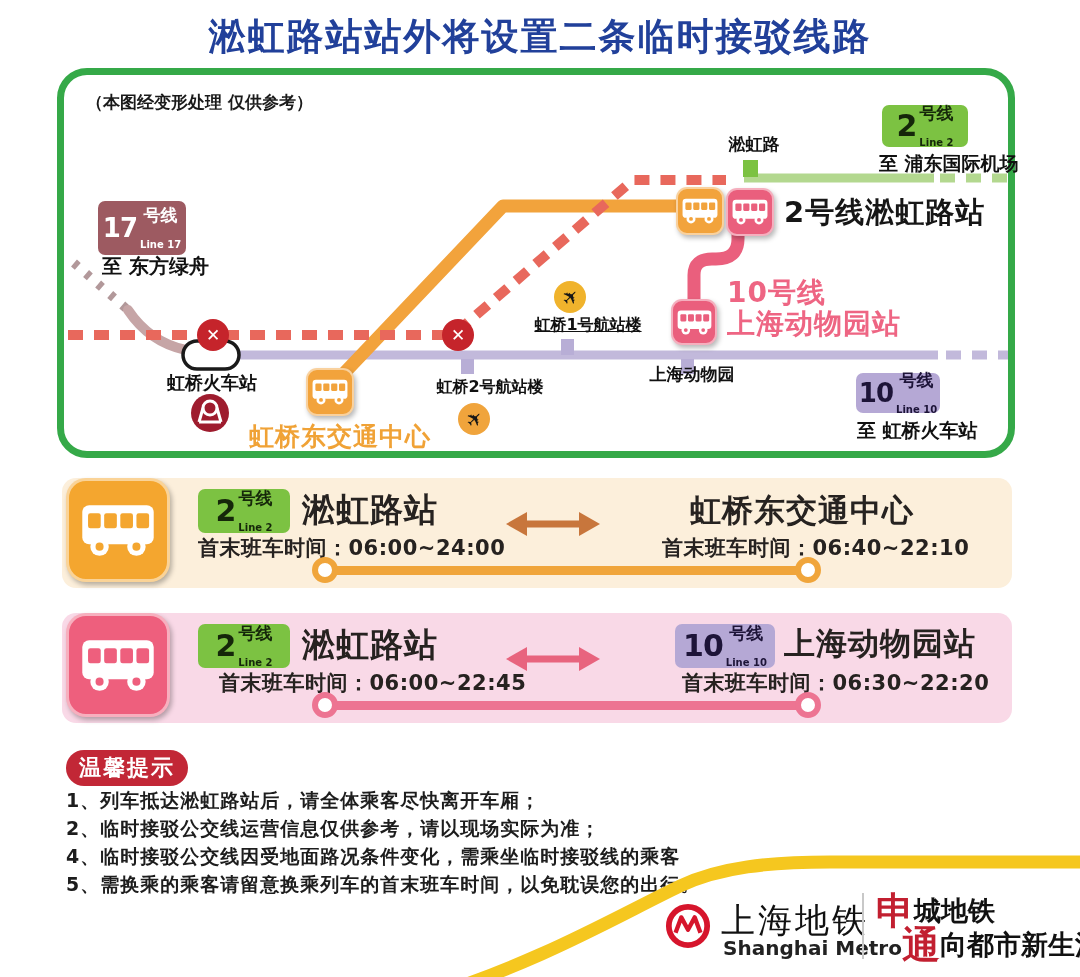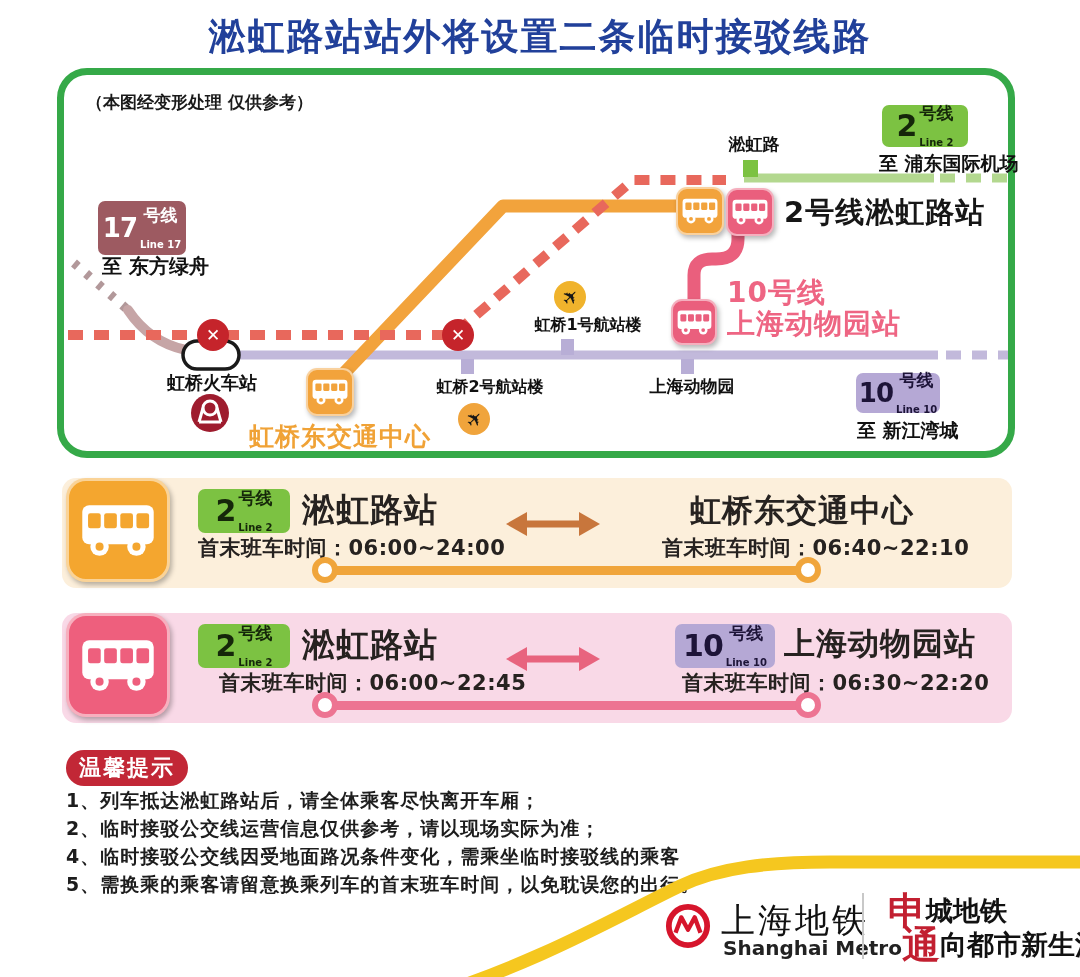--- a/index.html
+++ b/index.html
@@ -95,43 +95,43 @@
     </div>
     <div class="abs b nowrap" style="left:815px;top:76px;font-size:19px;color:#111;">至 浦东国际机场</div>
 
     <div class="abs badge small" style="left:792px;top:298px;width:84px;height:40px;background:#b5a8d5;color:#1d1438;">
       <span class="num">10</span>
       <span class="col">
         <span class="cn">号线</span>
         <span class="en">Line 10</span>
       </span>
     </div>
-    <div class="abs b nowrap" style="left:793px;top:343px;font-size:19px;color:#111;">至 新江湾城</div>
+    <div class="abs b nowrap" style="left:793px;top:343px;font-size:19px;color:#111;">至 虹桥火车站</div>
 
     <div class="circ" style="left:133px;top:244px;width:32px;height:32px;background:#c5242b;color:#fff;font-size:17px;font-weight:900;">✕</div>
     <div class="circ" style="left:378px;top:244px;width:32px;height:32px;background:#c5242b;color:#fff;font-size:17px;font-weight:900;">✕</div>
 
     <div class="abs b ctr nowrap" style="left:82px;top:296px;width:132px;font-size:18px;color:#111;">虹桥火车站</div>
     <svg class="abs" width="40" height="40" viewBox="0 0 40 40" style="left:126px;top:318px;">
       <circle cx="20" cy="20" r="19" fill="#9e1c2e"></circle>
       <circle cx="20" cy="15" r="7" fill="none" stroke="#fff" stroke-width="3"></circle>
       <path d="M13,15 L9,29 M27,15 L31,29 M9,29 H31" stroke="#fff" stroke-width="3" fill="none"></path>
     </svg>
 
     <div class="abs b ctr nowrap" style="left:353px;top:302px;width:146px;font-size:16px;color:#111;">虹桥2号航站楼</div>
     <div class="circ" style="left:394px;top:328px;width:32px;height:32px;background:#f0a43c;">
       <span style="display:inline-block;transform:rotate(-45deg);font-size:20px;color:#161616;">✈</span>
     </div>
 
-    <div class="abs b ctr nowrap" style="left:451px;top:240px;width:146px;font-size:16px;color:#111;">虹桥1号航站楼</div>
+    <div class="abs b ctr nowrap" style="left:451px;top:240px;width:146px;font-size:16px;color:#111;text-decoration:underline;">虹桥1号航站楼</div>
     <div class="circ" style="left:490px;top:206px;width:32px;height:32px;background:#f0b32c;">
       <span style="display:inline-block;transform:rotate(-45deg);font-size:20px;color:#161616;">✈</span>
     </div>
 
-    <div class="abs b ctr nowrap" style="left:566px;top:300px;width:124px;font-size:17px;color:#111;">上海动物园</div>
+    <div class="abs b ctr nowrap" style="left:566px;top:288px;width:124px;font-size:17px;color:#111;">上海动物园</div>
 
     <div class="abs b ctr nowrap" style="left:648px;top:58px;width:84px;font-size:17px;color:#111;">淞虹路</div>
 
     <div class="bus-sq" style="left:612px;top:112px;width:48px;height:48px;background:#f2a33c;color:#f2a33c;">
       <svg width="36" height="26">
           <use href="#bus"></use>
         </svg>
     </div>
     <div class="bus-sq" style="left:662px;top:113px;width:48px;height:48px;background:#ea5f7d;color:#ea5f7d;">
       <svg width="36" height="26">
@@ -239,20 +239,20 @@
     <path d="M420,1000 C540,962 610,920 680,886 C720,867 770,862 830,862 L1090,862" stroke="#f5c71f" stroke-width="13" fill="none"></path>
   </svg>
 
   <svg class="abs" width="46" height="46" viewBox="0 0 48 48" style="left:665px;top:903px;">
     <circle cx="24" cy="24" r="20" fill="#fff" stroke="#d6152c" stroke-width="6"></circle>
     <path d="M11,31 L17,15 L24,28 L31,15 L37,31" stroke="#d6152c" stroke-width="4.5" fill="none" stroke-linejoin="round"></path>
   </svg>
   <div class="abs b nowrap" style="left:721px;top:898px;font-size:34px;color:#111;letter-spacing:3px;font-weight:400;">上海地铁</div>
   <div class="abs b nowrap" style="left:723px;top:936px;font-size:20px;color:#222;">Shanghai Metro</div>
   <div class="abs" style="left:862px;top:893px;width:2px;height:66px;background:#c8c8c8;"></div>
-  <div class="abs nowrap" style="left:876px;top:886px;margin-left:12px;">
+  <div class="abs nowrap" style="left:876px;top:886px;">
     <span class="b" style="font-size:38px;color:#c21f30;font-weight:900;">申</span><span class="b" style="font-size:27px;color:#111;vertical-align:4px;">城地铁</span>
   </div>
   <div class="abs nowrap" style="left:902px;top:920px;">
     <span class="b" style="font-size:38px;color:#c21f30;font-weight:900;">通</span><span class="b" style="font-size:27px;color:#111;vertical-align:4px;">向都市新生活</span>
   </div>
 
 </div>
 
 </body></html>

